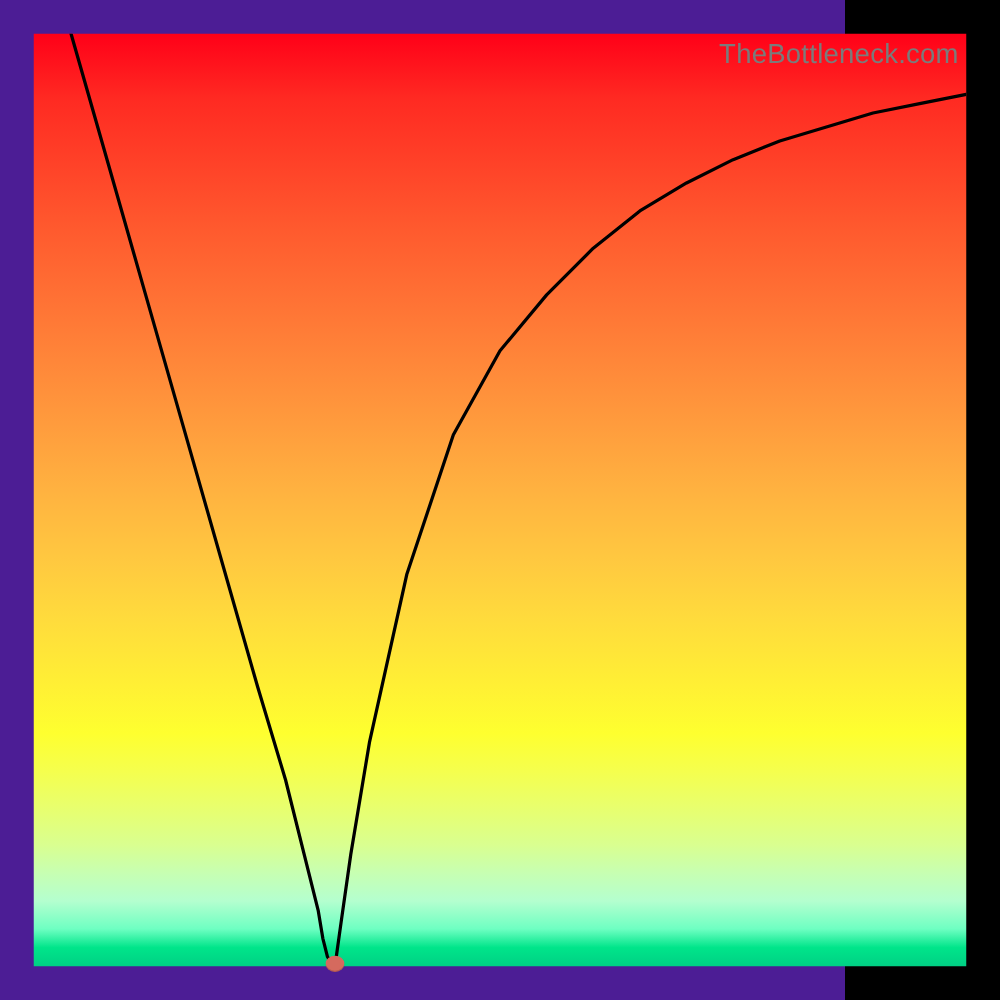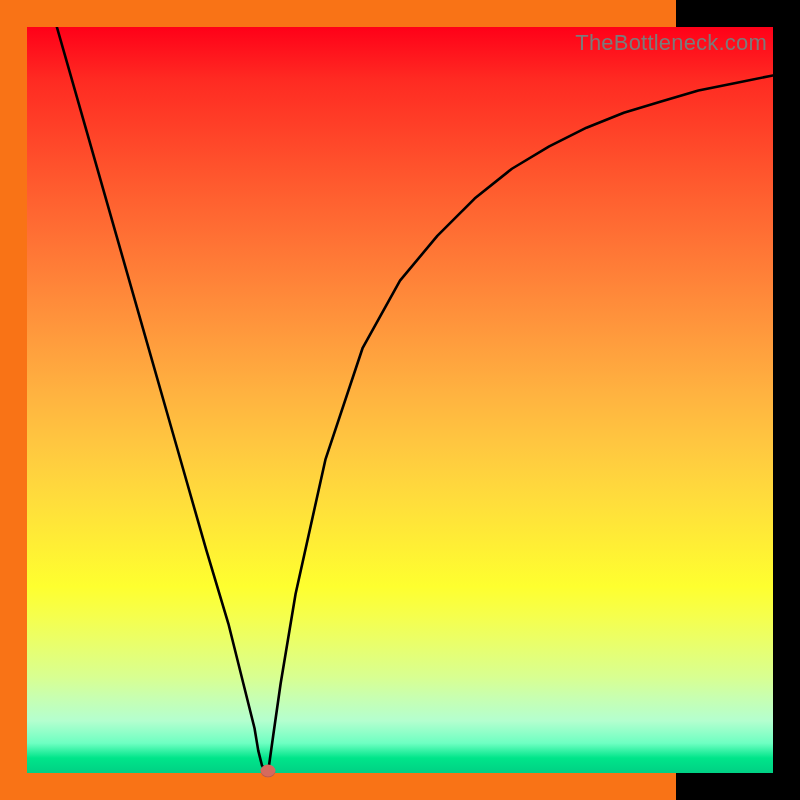--- a/index.html
+++ b/index.html
@@ -1,17 +1,17 @@
 <!DOCTYPE html>
 <html><head>
 <meta charset="utf-8">
 <style>
   * { margin: 0; padding: 0; box-sizing: border-box; }
   html, body { width: 800px; height: 800px; overflow: hidden; background: #000; }
-  .wrap { position: relative; width: 676px; height: 800px; background: #f97316; }
+  .wrap { position: relative; width: 676px; height: 800px; background: #4c1d95; }
   .plot {
     position: absolute;
     left: 27px; top: 27px;
     width: 746px; height: 746px;
     background: linear-gradient(to bottom,
       #ff0018 0%,
       #ff2a22 7%,
       #ff4228 14%,
       #ff5a2e 21%,
       #ff7034 28%,

